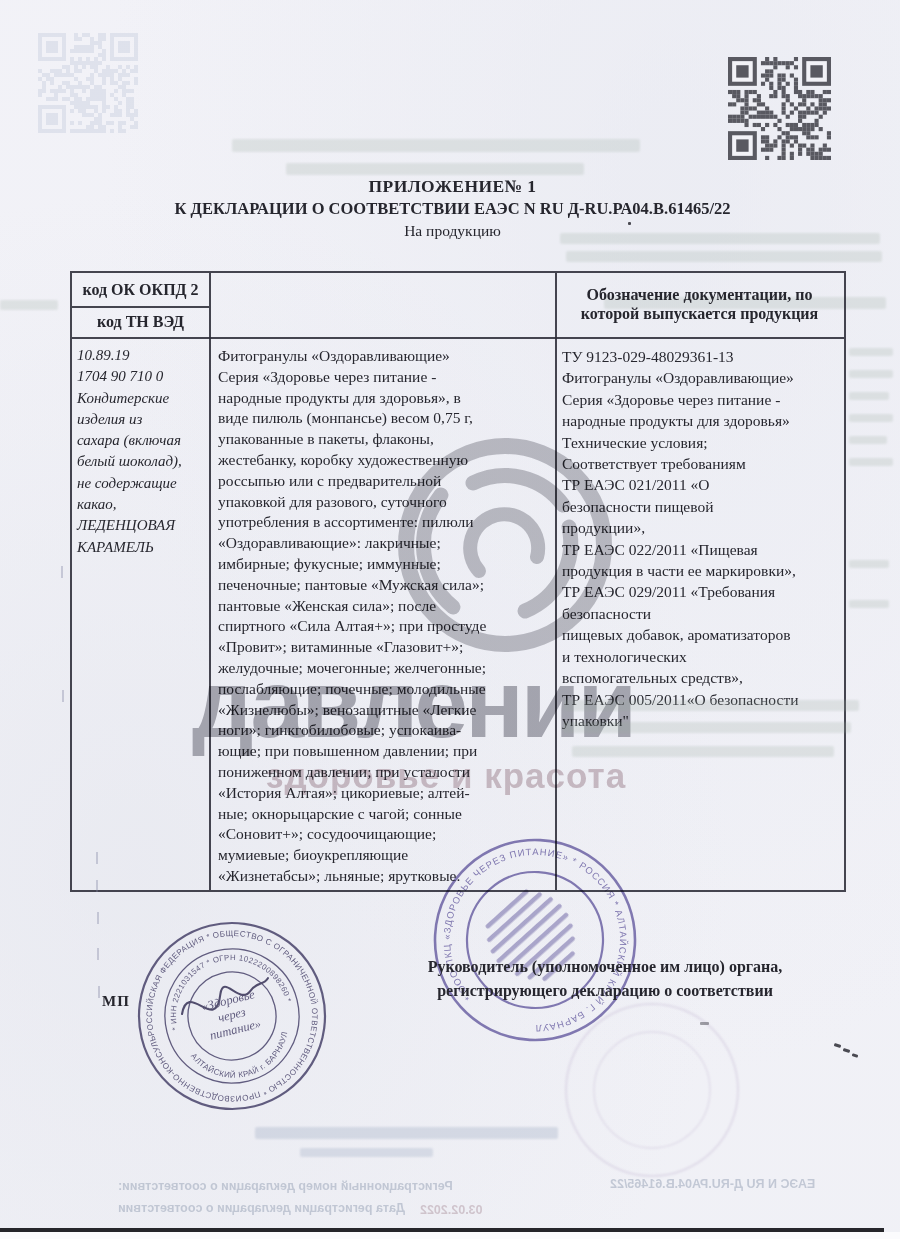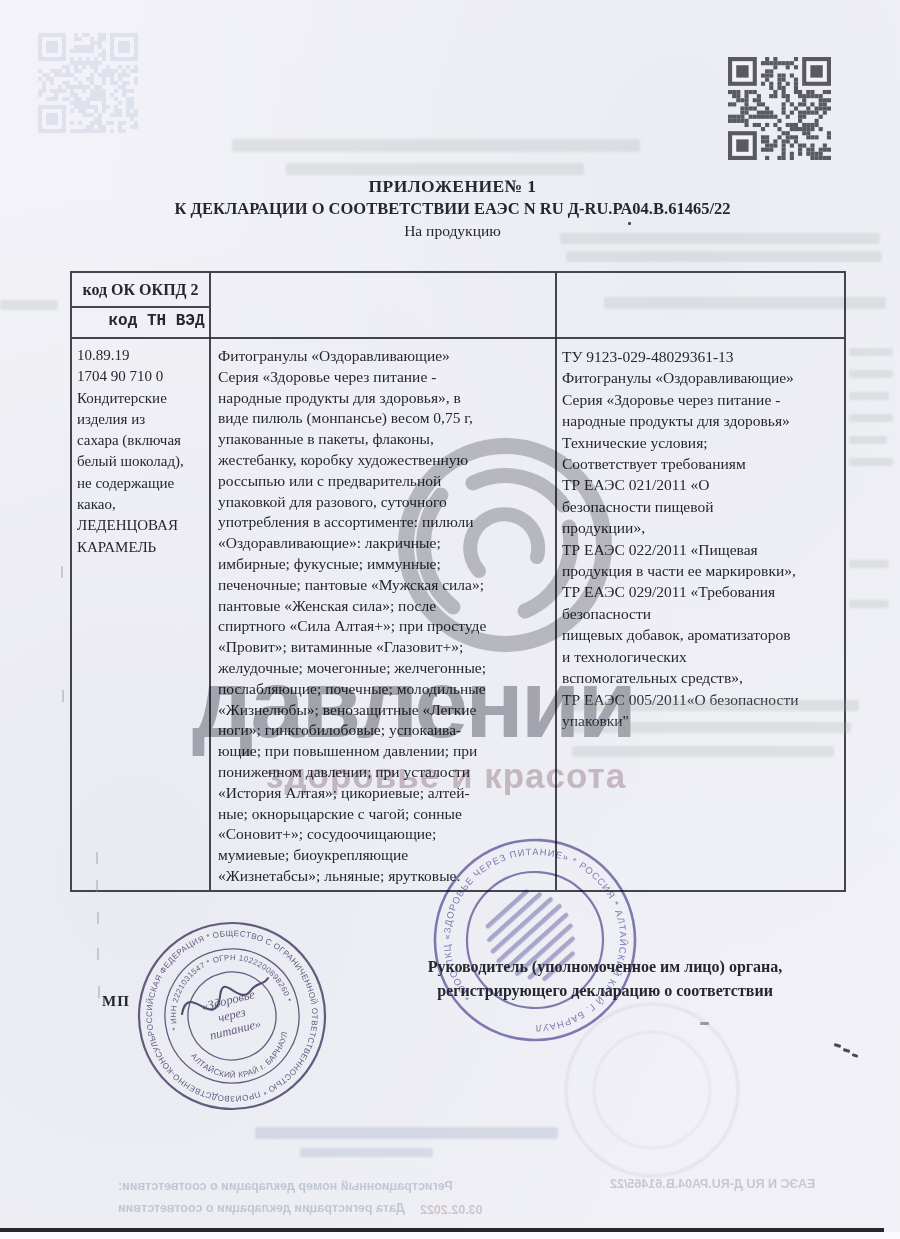--- a/index.html
+++ b/index.html
@@ -539,23 +539,25 @@
   <div class="abs center bold title2">К ДЕКЛАРАЦИИ О СООТВЕТСТВИИ ЕАЭС N RU Д-RU.РА04.В.61465/22</div>
   <div class="abs center title3">На продукцию</div>
 
   <div id="table" class="abs">
     <div class="vline" style="left:137px;"></div>
     <div class="vline" style="left:483px;"></div>
     <div class="hline" style="left:0;top:64px;width:772px;"></div>
     <div class="hline" style="left:0;top:33px;width:137px;"></div>
 
     <div class="cell hdr" style="left:2px;top:7px;width:133px;">код ОК ОКПД 2</div>
-    <div class="cell hdr" style="left:18px;top:39px;width:133px;font-family:Liberation Mono, monospace;">код ТН ВЭД</div>
-
-    <div class="cell pre" style="left:5px;top:72px;width:130px;font-size:15px;line-height:21.3px;">10.89.19
+    <div class="cell hdr" style="left:2px;top:39px;width:133px;">код ТН ВЭД</div>
+    <div class="cell hdr pre" style="left:485px;top:12px;width:285px;">Обозначение документации, по
+которой выпускается продукция</div>
+
+    <div class="cell pre" style="left:5px;top:72px;width:130px;font-size:15px;line-height:21.3px;font-style:italic;">10.89.19
 1704 90 710 0
 Кондитерские
 изделия из
 сахара (включая
 белый шоколад),
 не содержащие
 какао,
 ЛЕДЕНЦОВАЯ
 КАРАМЕЛЬ</div>
     <div class="cell pre body-cell" style="left:146px;top:73px;width:332px;">Фитогранулы «Оздоравливающие»

